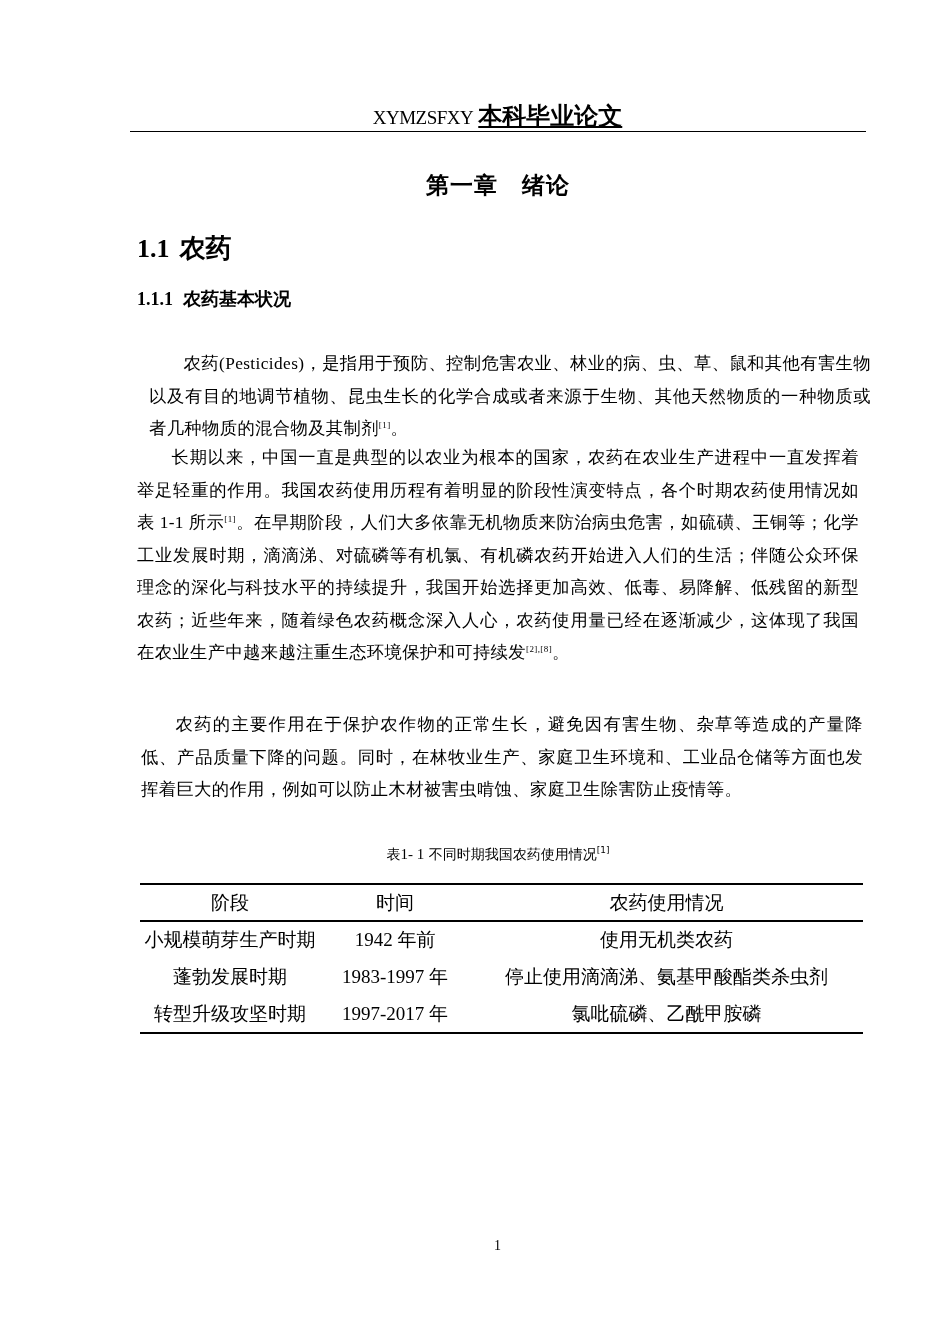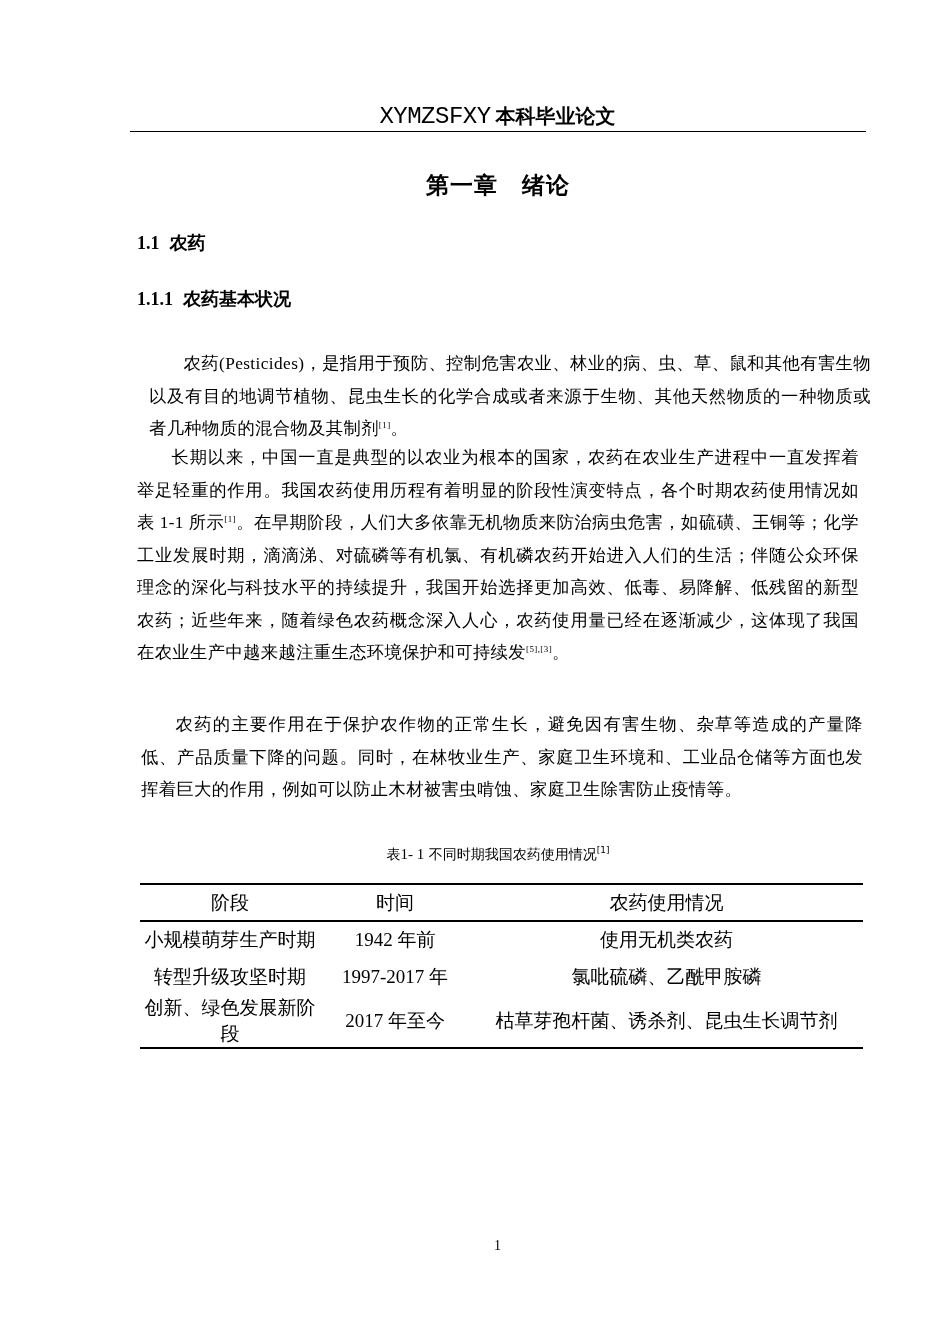--- a/index.html
+++ b/index.html
@@ -1,28 +1,28 @@
 <!DOCTYPE html>
 <html><head>
 <meta charset="utf-8">
 <style>
   html, body { margin: 0; padding: 0; background: #ffffff; }
   body { width: 950px; height: 1344px; position: relative; overflow: hidden;
          font-family: "Liberation Serif", "DejaVu Serif", serif; color: #000; }
   .header { position: absolute; left: 130px; top: 103px; width: 735px; text-align: center;
             font-size: 20px; line-height: 26px; }
-  .header .latin { font-family: Liberation Mono, monospace; font-size: 24px; letter-spacing: -0.5px; }
-  .header .cjk { font-family: "DejaVu Sans", sans-serif; font-weight: bold; font-size: 20px; }
+  .header .latin { font-family: Liberation Serif, serif; font-size: 19px; letter-spacing: -0.5px; }
+  .header .cjk { font-family: "DejaVu Sans", sans-serif; font-weight: bold; font-size: 24px; text-decoration: underline; }
   .header-rule { position: absolute; left: 130px; top: 131px; width: 736px; height: 0;
                  border-top: 1.5px solid #000; }
   .chapter { position: absolute; left: 130px; top: 170px; width: 736px; text-align: center;
              font-family: Liberation Mono, monospace; font-weight: bold; font-size: 23px; letter-spacing: 1px; }
   .chapter .gap { display: inline-block; width: 24px; }
   .h2 { position: absolute; left: 137px; top: 231px; font-family: "DejaVu Sans", sans-serif;
-        font-weight: bold; font-size: 18px; }
+        font-weight: bold; font-size: 26px; }
   .h3 { position: absolute; left: 137px; top: 287px; font-family: "DejaVu Sans", sans-serif;
         font-weight: bold; font-size: 18px; }
   .h2 .num, .h3 .num { font-family: "Liberation Serif", serif; margin-right: 10px; }
   .para { position: absolute; left: 137px; width: 722px; font-size: 17.3px; line-height: 32.5px;
           text-indent: 2em; text-align: justify; text-align-last: left; letter-spacing: 0.4px; }
   .p1 { top: 336px; }
   .p2 { top: 442px; }
   .p3 { top: 705px; }
   sup { font-size: 9px; vertical-align: 6px; line-height: 0; }
   .caption { position: absolute; left: 130px; top: 846px; width: 736px; text-align: center;
@@ -54,21 +54,21 @@
 <div class="h2">
   <span class="num">1.1</span><span>农药</span>
 </div>
 
 <div class="h3">
   <span class="num">1.1.1</span><span>农药基本状况</span>
 </div>
 
 <p class="para p1" style="margin:12px"><span>农药(Pesticides)，是指用于预防、控制危害农业、林业的病、虫、草、鼠和其他有害生物以及有目的地调节植物、昆虫生长的化学合成或者来源于生物、其他天然物质的一种物质或者几种物质的混合物及其制剂</span><sup>[1]</sup><span>。</span></p>
 
-<p class="para p2" style="margin:0"><span>长期以来，中国一直是典型的以农业为根本的国家，农药在农业生产进程中一直发挥着举足轻重的作用。我国农药使用历程有着明显的阶段性演变特点，各个时期农药使用情况如表 1-1 所示</span><sup>[1]</sup><span>。在早期阶段，人们大多依靠无机物质来防治病虫危害，如硫磺、王铜等；化学工业发展时期，滴滴涕、对硫磷等有机氯、有机磷农药开始进入人们的生活；伴随公众环保理念的深化与科技水平的持续提升，我国开始选择更加高效、低毒、易降解、低残留的新型农药；近些年来，随着绿色农药概念深入人心，农药使用量已经在逐渐减少，这体现了我国在农业生产中越来越注重生态环境保护和可持续发</span><sup>[5],[3]</sup><span>。</span></p>
+<p class="para p2" style="margin:0"><span>长期以来，中国一直是典型的以农业为根本的国家，农药在农业生产进程中一直发挥着举足轻重的作用。我国农药使用历程有着明显的阶段性演变特点，各个时期农药使用情况如表 1-1 所示</span><sup>[1]</sup><span>。在早期阶段，人们大多依靠无机物质来防治病虫危害，如硫磺、王铜等；化学工业发展时期，滴滴涕、对硫磷等有机氯、有机磷农药开始进入人们的生活；伴随公众环保理念的深化与科技水平的持续提升，我国开始选择更加高效、低毒、易降解、低残留的新型农药；近些年来，随着绿色农药概念深入人心，农药使用量已经在逐渐减少，这体现了我国在农业生产中越来越注重生态环境保护和可持续发</span><sup>[2],[8]</sup><span>。</span></p>
 
 <p class="para p3" style="margin:4px"><span>农药的主要作用在于保护农作物的正常生长，避免因有害生物、杂草等造成的产量降低、产品质量下降的问题。同时，在林牧业生产、家庭卫生环境和、工业品仓储等方面也发挥着巨大的作用，例如可以防止木材被害虫啃蚀、家庭卫生除害防止疫情等。</span></p>
 
 <div class="caption">
   <span>表</span><span class="num">1- 1</span>&nbsp;<span>不同时期我国农药使用情况</span><sup>[1]</sup>
 </div>
 
 <table>
   <colgroup>
       <col class="c1">
@@ -82,25 +82,25 @@
       <th>农药使用情况</th>
     </tr>
   </thead>
   <tbody>
     <tr>
       <td>小规模萌芽生产时期</td>
       <td>1942 年前</td>
       <td>使用无机类农药</td>
     </tr>
     <tr>
+      <td>蓬勃发展时期</td>
+      <td>1983-1997 年</td>
+      <td>停止使用滴滴涕、氨基甲酸酯类杀虫剂</td>
+    </tr>
+    <tr>
       <td>转型升级攻坚时期</td>
       <td>1997-2017 年</td>
       <td>氯吡硫磷、乙酰甲胺磷</td>
-    </tr>
-    <tr>
-      <td>创新、绿色发展新阶段</td>
-      <td>2017 年至今</td>
-      <td>枯草芽孢杆菌、诱杀剂、昆虫生长调节剂</td>
     </tr>
   </tbody>
 </table>
 
 <div class="page-num">1</div>
 
 </body></html>

